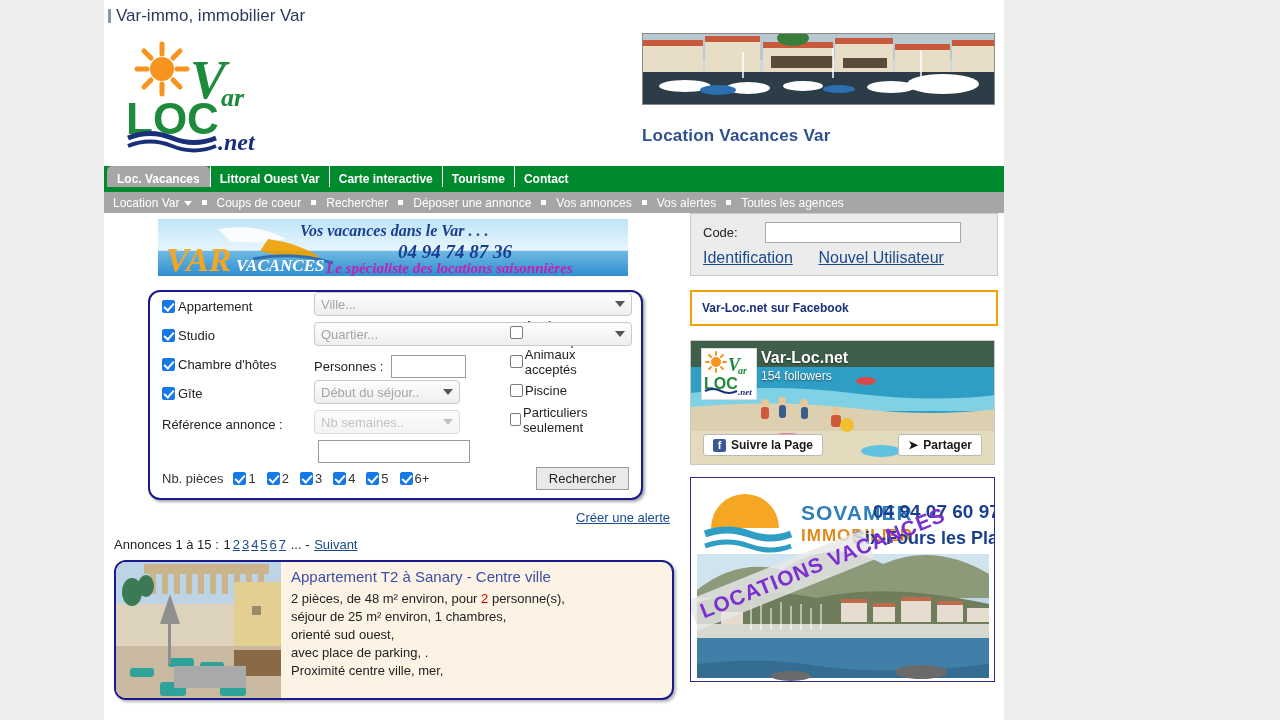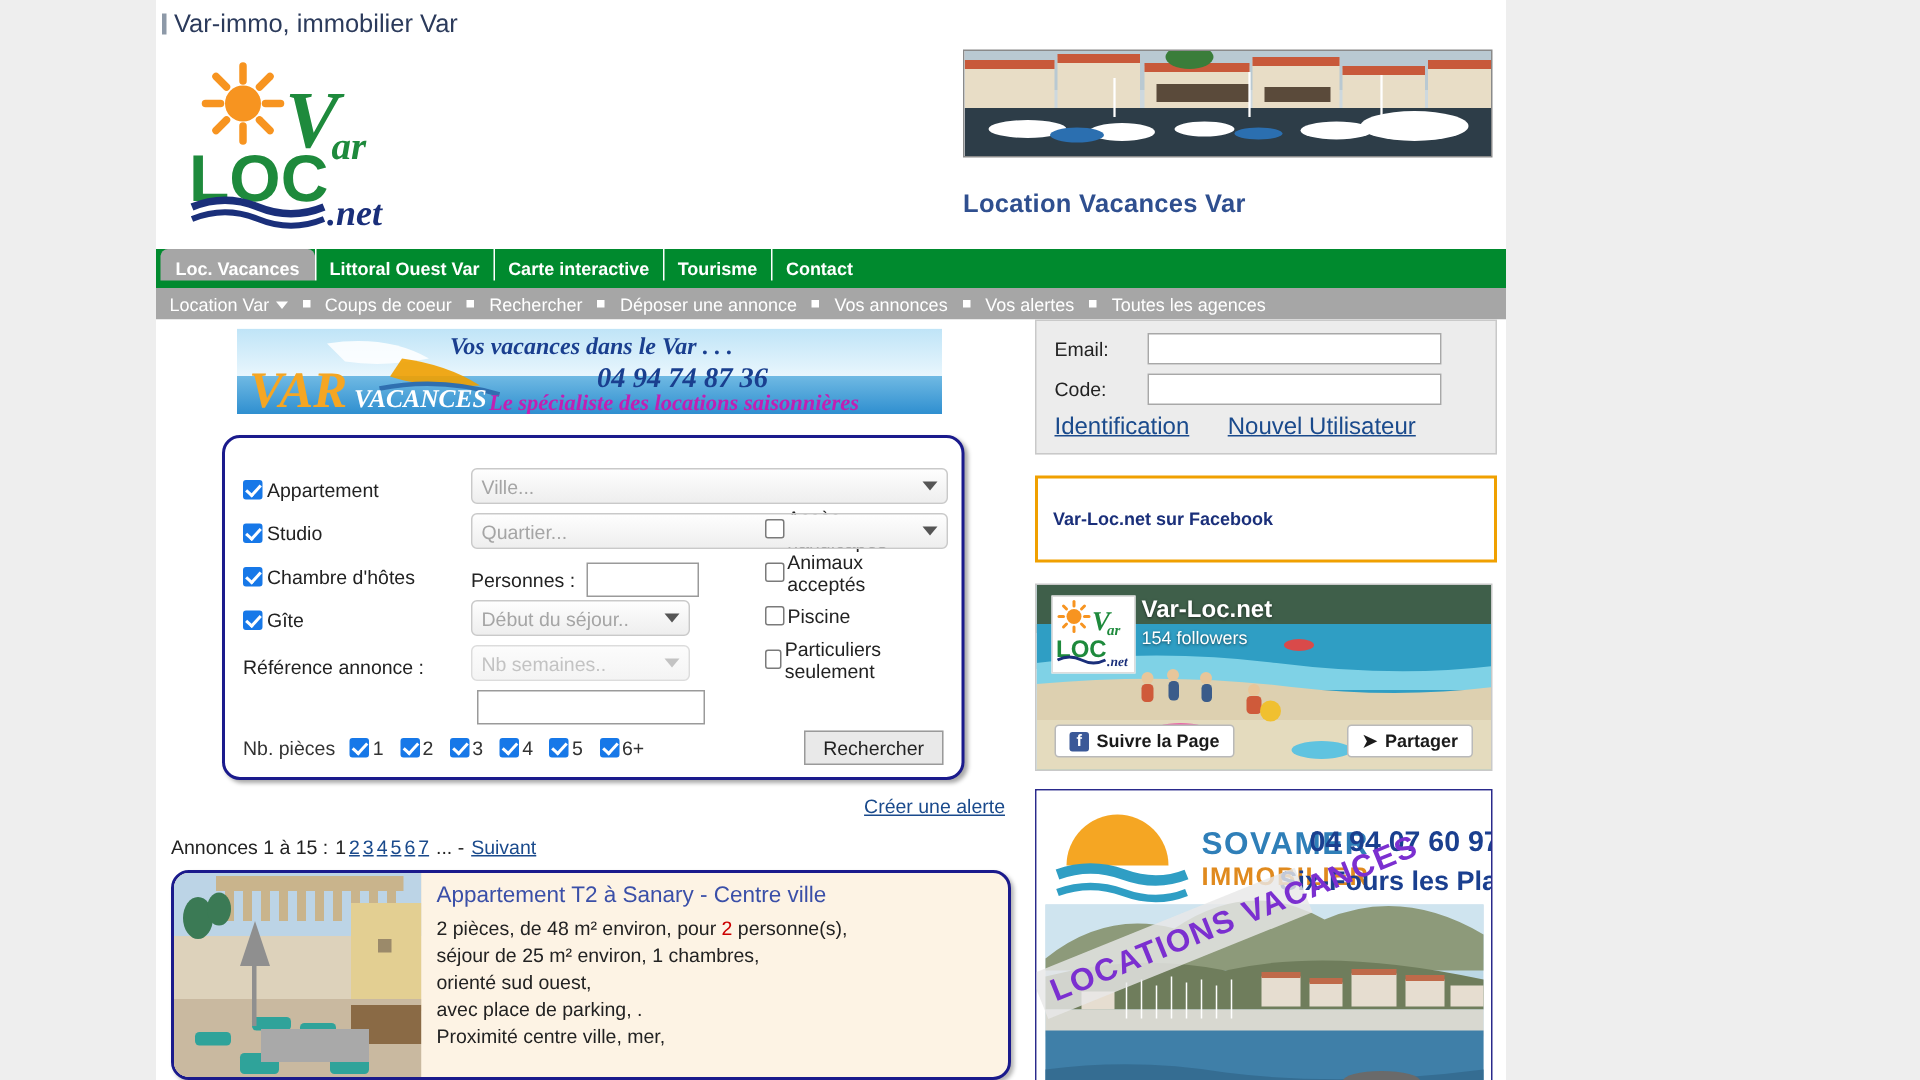--- a/index.html
+++ b/index.html
@@ -47,21 +47,21 @@
   .content { position:relative; height:535px; background:#fff; }
   .left { position:absolute; left:0; top:0; width:580px; }
   .right { position:absolute; left:586px; top:0; width:308px; }
 
   
   .vvbanner { margin:6px 0 0 54px; width:470px; height:57px; border:0; overflow:hidden; position:relative;}
   .vvbanner svg { display:block; }
 
   
   .searchbox { margin:14px 0 0 44px; width:495px; border:2px solid #1a1a8c; border-radius:12px;
-      background:#fff; padding:20px 12px 8px 12px; position:relative;
+      background:#fff; padding:0 12px 8px 12px; position:relative;
       box-shadow:2px 2px 3px rgba(0,0,0,.35); }
   .chkline { display:flex; align-items:center; height:29px; }
   .chkline label { font-size:13px; color:#222; margin-left:3px; }
   input[type=checkbox]{ -webkit-appearance:none; appearance:none; width:13px;height:13px;
       border:1px solid #7a7a7a; background:#fff; border-radius:2px; margin:0; position:relative; cursor:pointer;}
   input[type=checkbox]:checked { background:#1778e8; border-color:#1778e8; }
   input[type=checkbox]:checked:after { content:""; position:absolute; left:3px; top:0px;
       width:4px;height:8px;border:solid #fff;border-width:0 2px 2px 0; transform:rotate(42deg); }
 
   .searchgrid { display:grid; grid-template-columns:152px 186px auto; column-gap:0; }
@@ -108,21 +108,21 @@
   .lline { font-size:13px; color:#222; line-height:18px; }
   .lline .num { color:#cc0000; }
 
   
   .loginbox { background:#ececec; border:1px solid #c9c9c9; padding:8px 10px 8px 12px; }
   .lrow { display:flex; align-items:center; margin-bottom:6px; }
   .lrow .lab { width:62px; font-size:13px; color:#222; }
   .lrow input { width:196px; height:21px; border:1px solid #a8a8a8; background:#fff; }
   .llinks a { color:#1a4a8c; font-size:16px; text-decoration:underline; margin-right:22px; cursor:pointer;}
 
-  .fbhead { margin-top:14px; border:2px solid #f0a000; background:#fff; padding:20px 10px;
+  .fbhead { margin-top:14px; border:2px solid #f0a000; background:#fff; padding:9px 10px;
       font-size:12px; font-weight:bold; color:#1a2f7a; }
   .fbwidget { margin-top:14px; width:305px; height:125px; border:1px solid #c9c9c9; position:relative; overflow:hidden;}
   .fbwidget svg { display:block; }
   .fbname { position:absolute; left:70px; top:8px; color:#fff; font-size:16px; font-weight:bold;
       text-shadow:0 1px 2px rgba(0,0,0,.55);}
   .fbfoll { position:absolute; left:70px; top:28px; color:#fff; font-size:12px;
       text-shadow:0 1px 2px rgba(0,0,0,.55);}
   .fbava { position:absolute; left:10px; top:7px; width:56px; height:52px; background:#fff; border:1px solid #ddd;}
   .fbbtn { position:absolute; bottom:8px; background:#fff; border:1px solid #b9b9b9; border-radius:3px;
       font-size:12px; font-weight:bold; color:#1a1a1a; padding:3px 9px; display:flex; align-items:center; cursor:pointer;}
@@ -426,24 +426,20 @@
           <div class="lline">avec place de parking, .</div>
           <div class="lline">Proximité centre ville, mer,</div>
         </div>
       </div>
     </div>
 
     <div class="right">
 
       <div class="loginbox">
         <div class="lrow">
-          <span class="lab">Email:</span>
-          <input type="text" value="" style="">
-        </div>
-        <div class="lrow">
           <span class="lab">Code:</span>
           <input type="password" value="" style="">
         </div>
         <div class="llinks">
           <a>Identification</a>
           <a>Nouvel Utilisateur</a>
         </div>
       </div>
 
       <div class="fbhead">Var-Loc.net sur Facebook</div>

